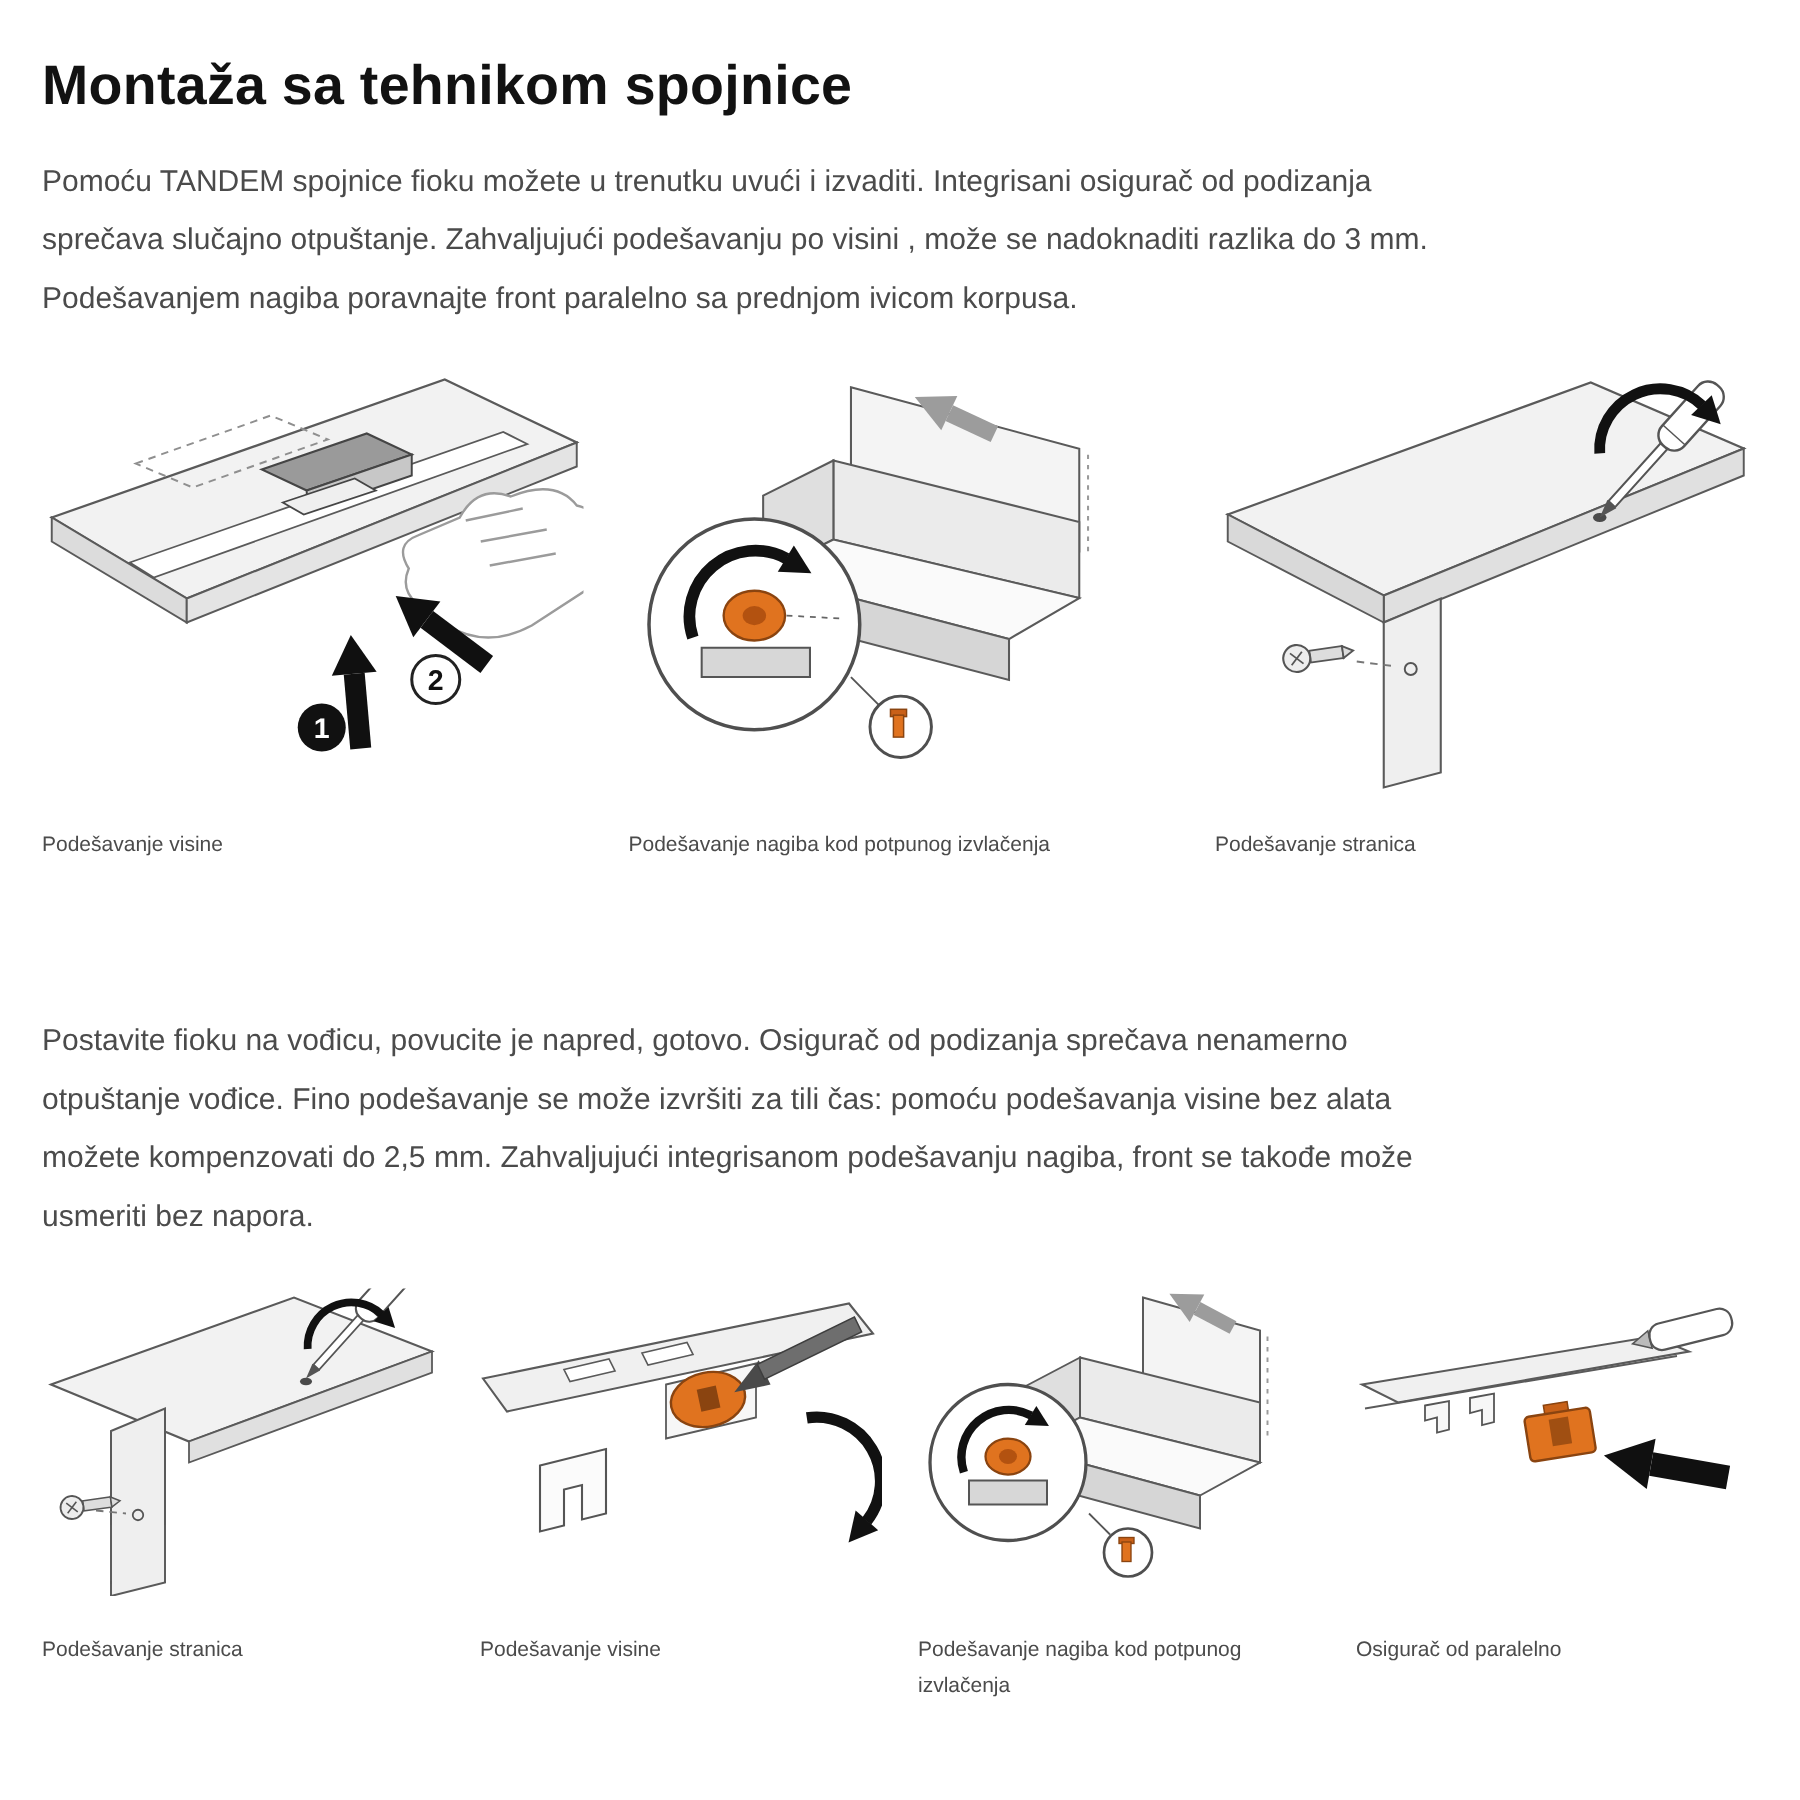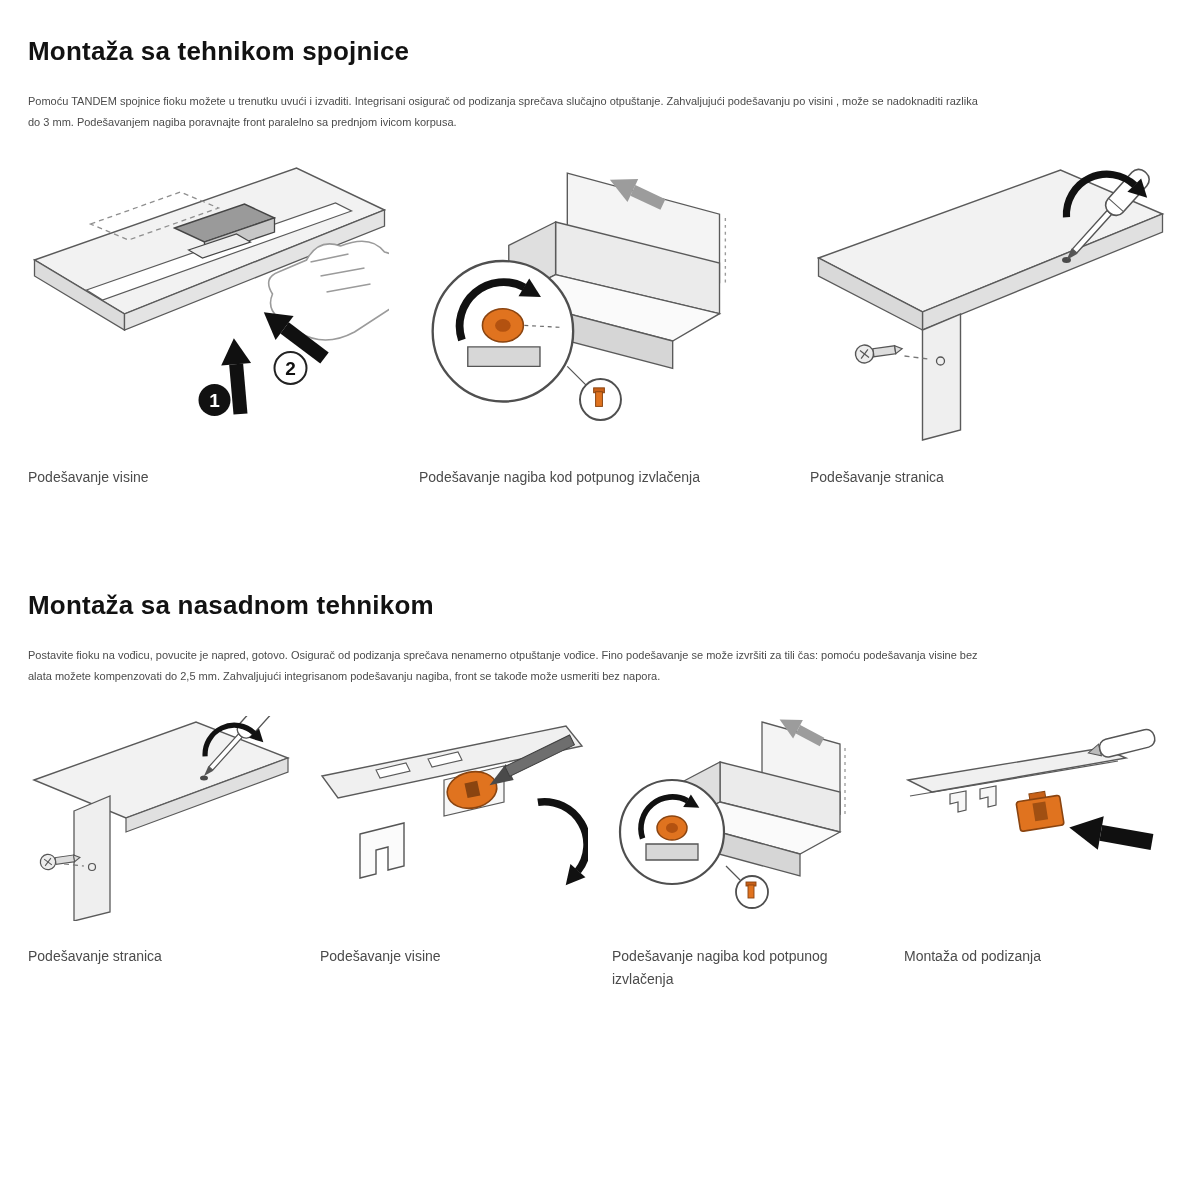--- a/index.html
+++ b/index.html
@@ -6,28 +6,28 @@
   html, body { background: #ffffff; }
   body {
     width: 1200px;
     min-height: 1200px;
     overflow: hidden;
     font-family: "Liberation Sans", sans-serif;
     color: #1a1a1a;
   }
   .page { padding: 36px 28px 0 28px; }
   h1.section-title {
-    font-size: 26px;
+    font-size: 37px;
     font-weight: 700;
     letter-spacing: 0.2px;
     color: #121212;
     margin-bottom: 24px;
   }
   p.body-text {
-    font-size: 11px;
+    font-size: 20px;
     line-height: 1.95;
     color: #4b4b4b;
     max-width: 965px;
     margin-bottom: 28px;
   }
   .figure-row { display: flex; align-items: flex-start; }
   .row-1 { gap: 30px; }
   .row-2 { gap: 24px; }
   .figure { display: flex; flex-direction: column; }
   .row-1 .figure { width: 361px; }
@@ -156,21 +156,20 @@
             <circle cx="130" cy="199" r="4" fill="none" stroke="#555555" stroke-width="1.3"></circle>
           </svg>
         </div>
         <figcaption class="caption">Podešavanje stranica</figcaption>
       </figure>
 
     </div>
   </section>
 
   <section class="section section-2">
-    <h1 class="section-title">Montaža sa nasadnom tehnikom</h1>
     <p class="body-text">Postavite fioku na vođicu, povucite je napred, gotovo. Osigurač od podizanja sprečava nenamerno otpuštanje vođice. Fino podešavanje se može izvršiti za tili čas: pomoću podešavanja visine bez alata možete kompenzovati do 2,5 mm. Zahvaljujući integrisanom podešavanju nagiba, front se takođe može usmeriti bez napora.</p>
 
     <div class="figure-row row-2">
 
       <figure class="figure">
         <div class="art">
           <svg viewBox="0 0 268 205">
             <polygon points="6,64 168,6 260,42 98,102" fill="#f2f2f2" stroke="#5a5a5a" stroke-width="1.4"></polygon>
             <polygon points="98,102 260,42 260,56 98,116" fill="#e0e0e0" stroke="#5a5a5a" stroke-width="1.2"></polygon>
             <polygon points="46,95 82,80 82,196 46,205" fill="#efefef" stroke="#5a5a5a" stroke-width="1.3"></polygon>
@@ -275,19 +274,19 @@
               <rect x="14" y="-6" width="16" height="10" fill="#c86118" stroke="#8a4410" stroke-width="1"></rect>
               <rect x="0" y="0" width="44" height="30" rx="3" fill="#e0731f" stroke="#8a4410" stroke-width="1.6"></rect>
               <rect x="16" y="4" width="13" height="18" fill="#a04f12"></rect>
             </g>
             <g transform="translate(248,126) rotate(190)" fill="#101010">
               <rect x="0" y="-8" width="52" height="16"></rect>
               <polygon points="52,-17 84,0 52,17"></polygon>
             </g>
           </svg>
         </div>
-        <figcaption class="caption">Montaža od podizanja</figcaption>
+        <figcaption class="caption">Osigurač od paralelno</figcaption>
       </figure>
 
     </div>
   </section>
 
 </div>
 
 </body></html>

